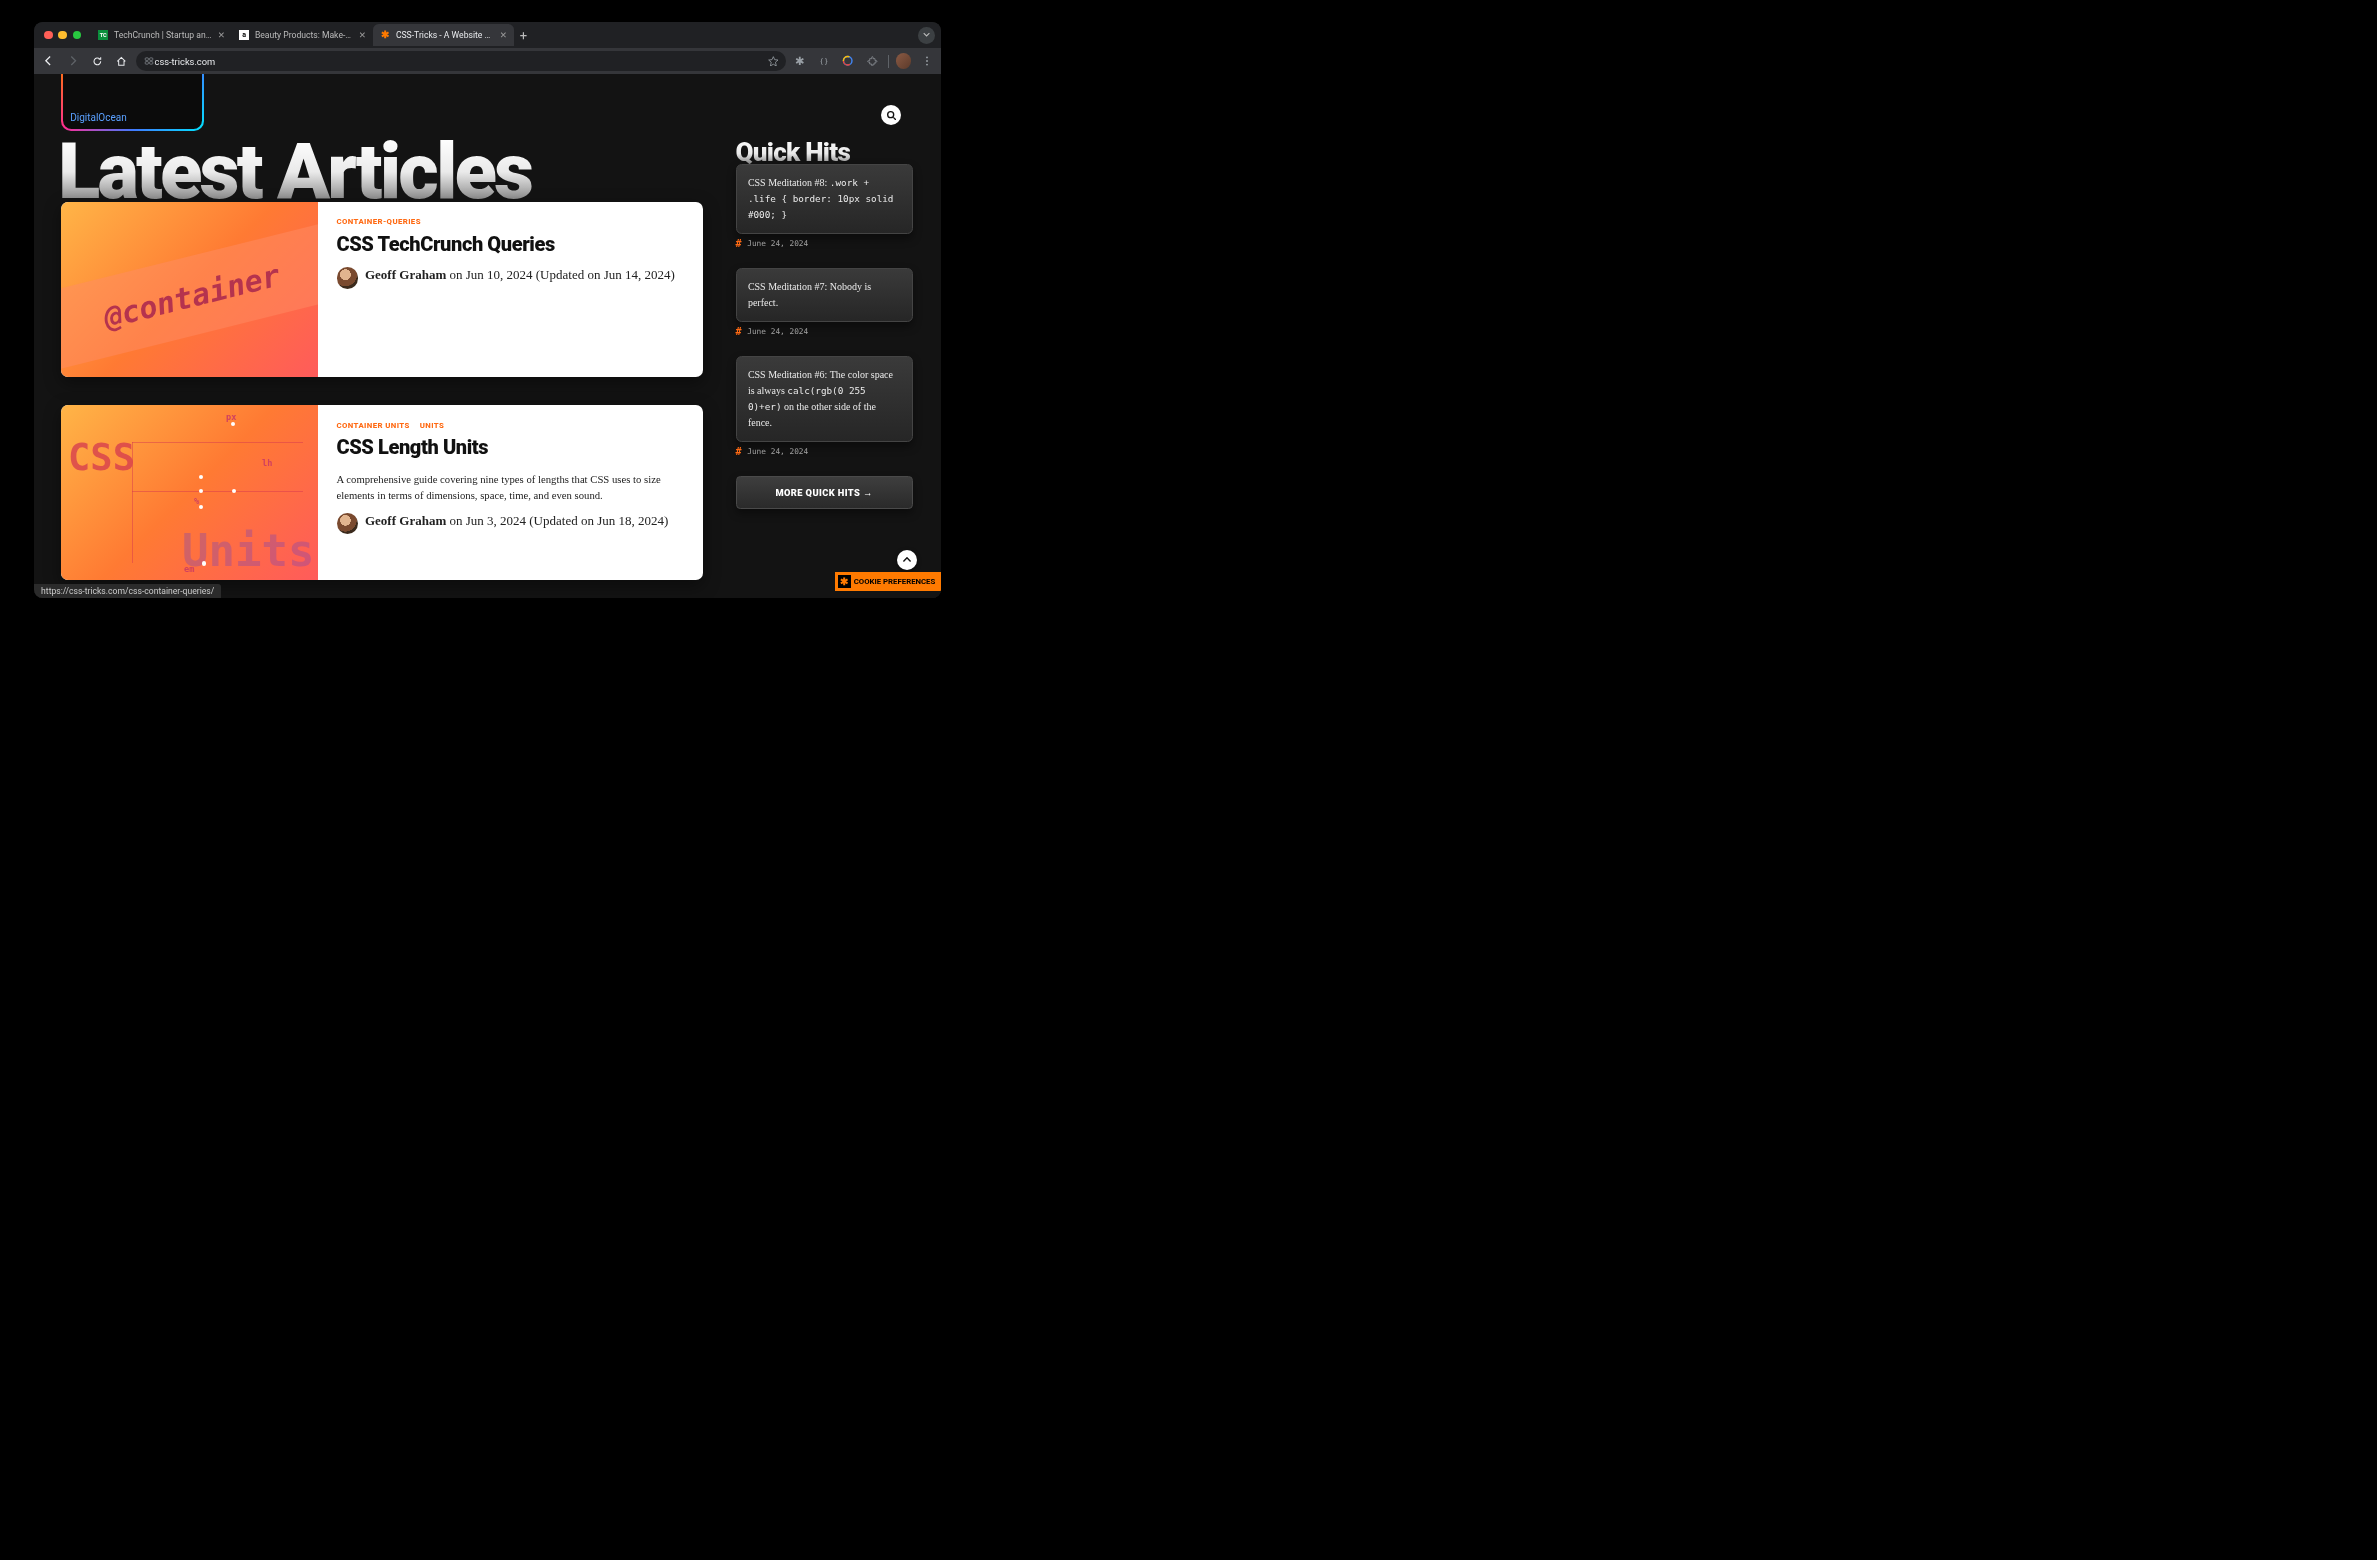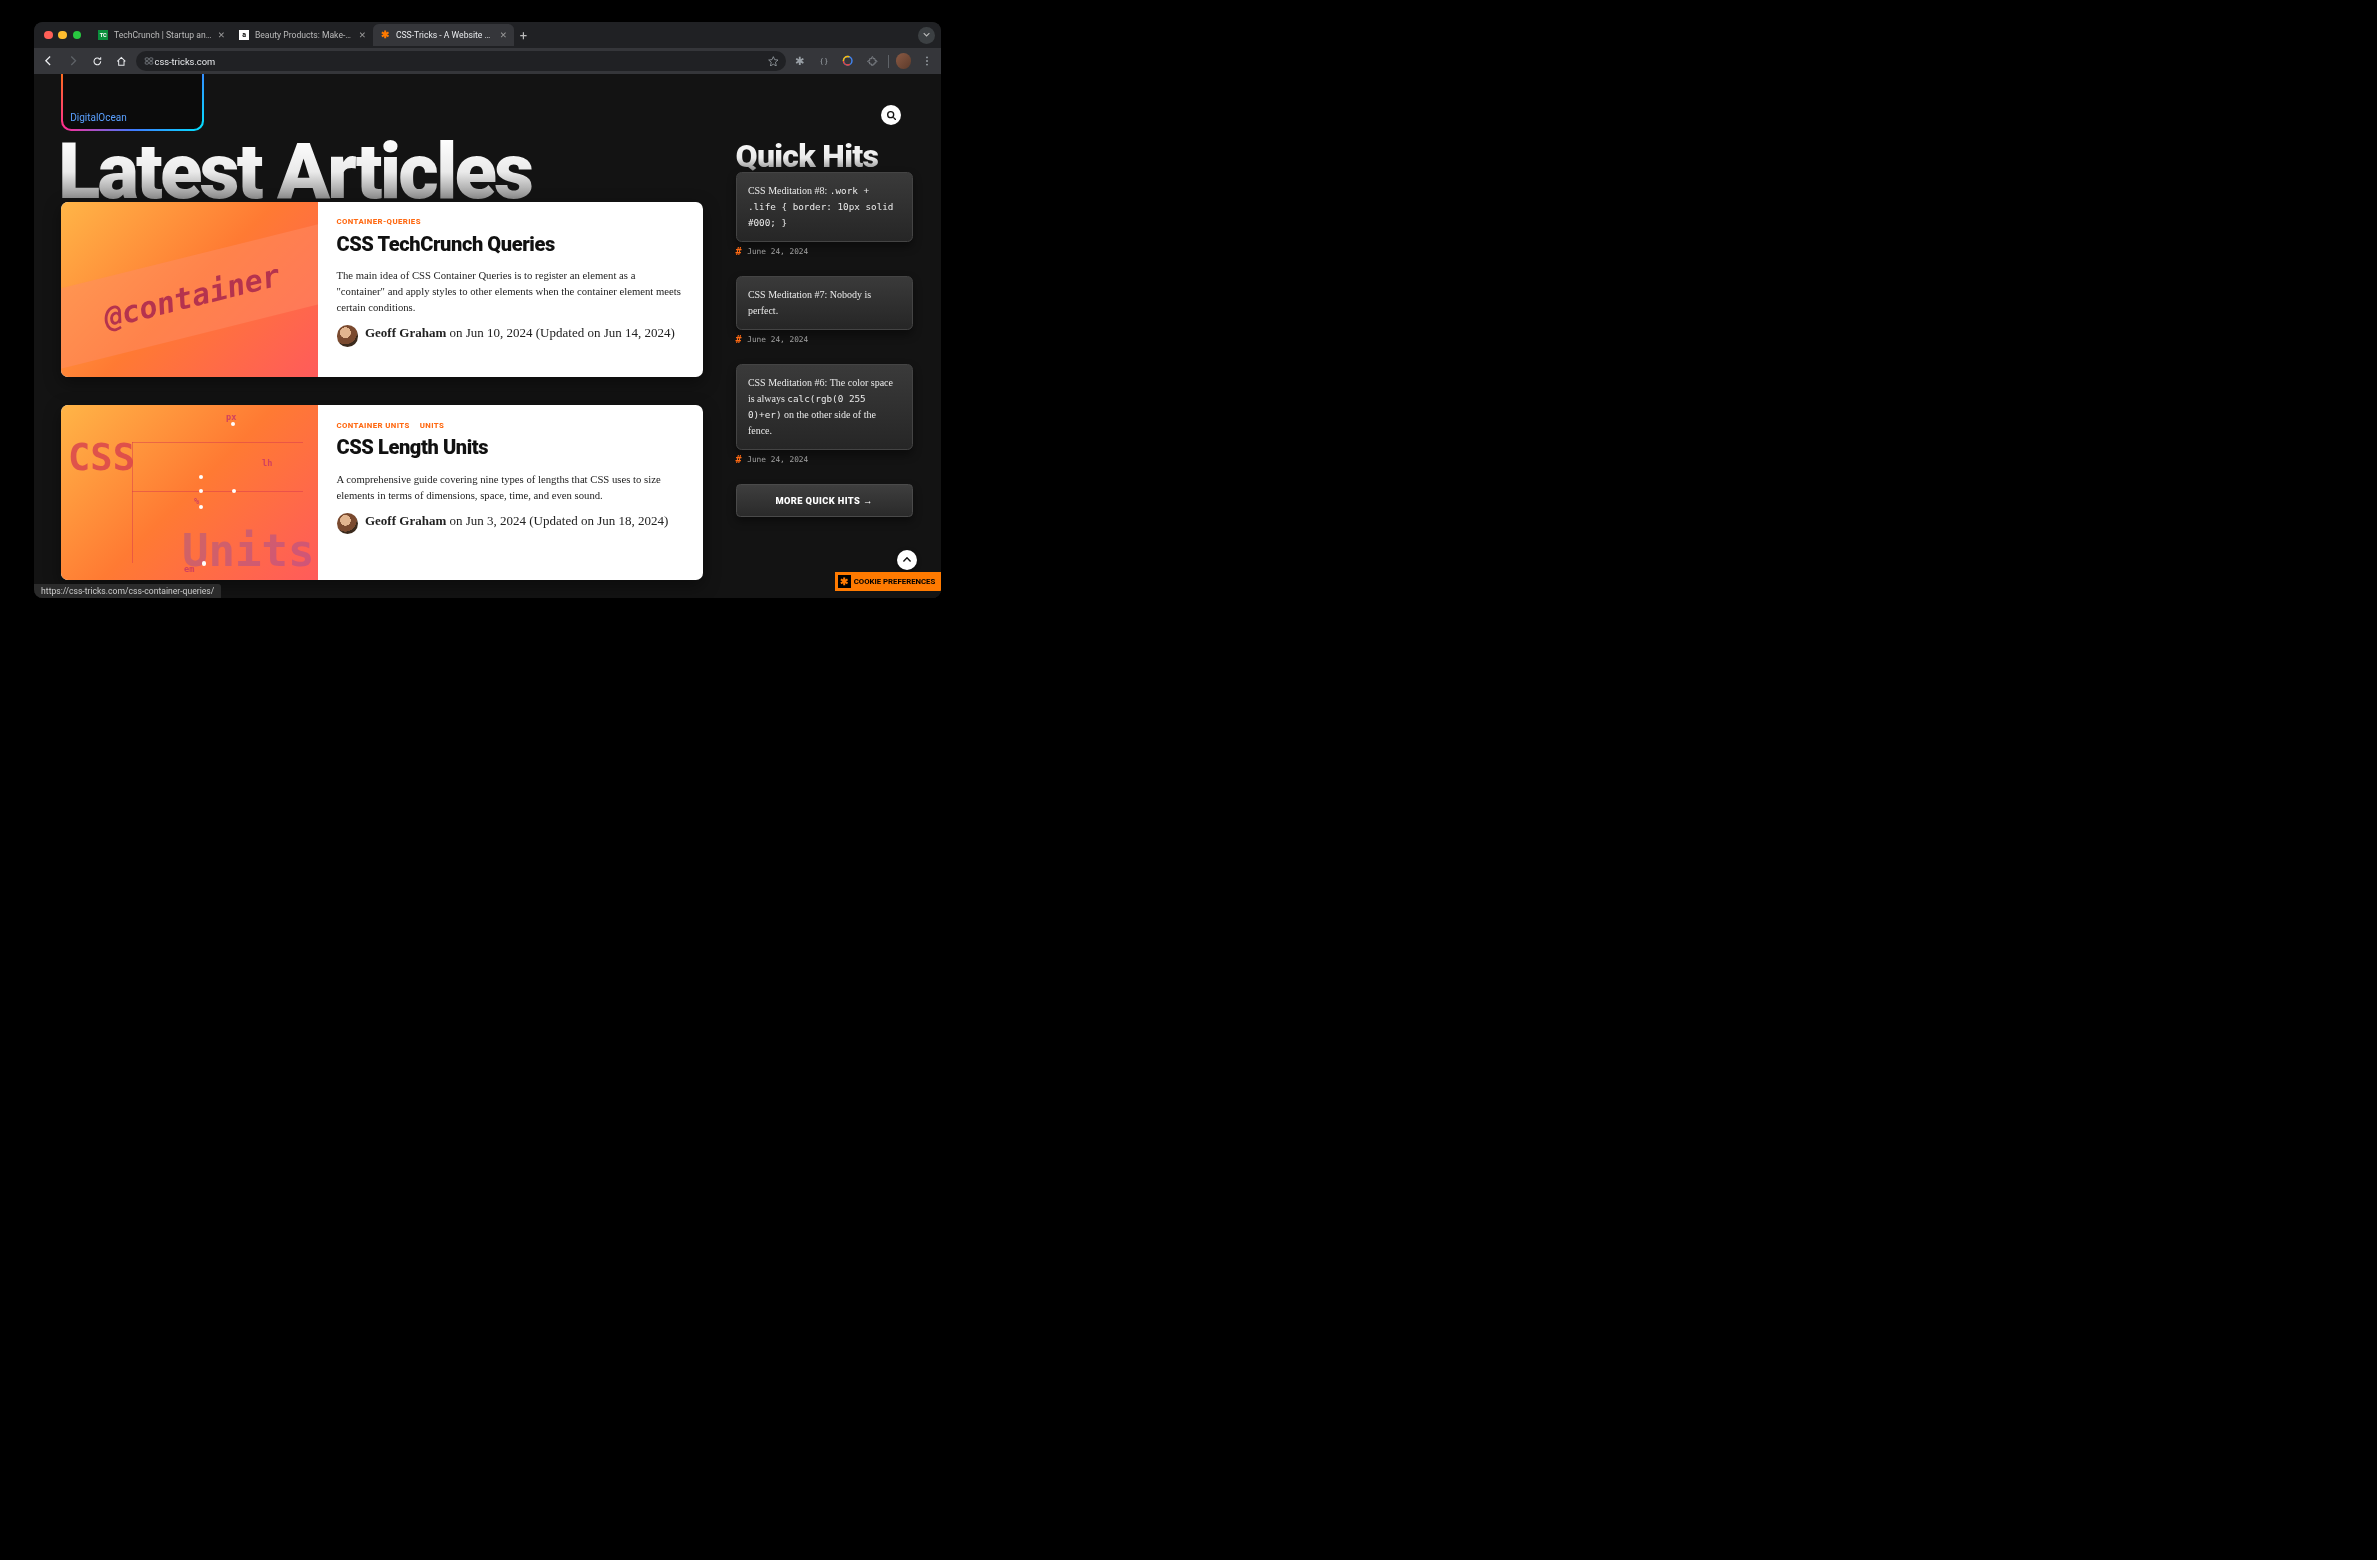--- a/index.html
+++ b/index.html
@@ -248,21 +248,21 @@
     font-family: Georgia, serif;
     font-size: 13px; color: #222;
   }
   .byline .av {
     width: 21.4px; height: 21.4px; border-radius: 50%;
     background: radial-gradient(circle at 40% 35%, #e2b58f 0 28%, #7a4a2f 29% 60%, #3b2a1c 61%);
   }
   .byline .author { font-weight: 700; }
   
   .side-heading {
-    font-size: 32px;
+    font-size: 26px;
     font-weight: 900;
     letter-spacing: -0.7px;
     background: linear-gradient(180deg, #ffffff 0%, #eaeaea 55%, #6b6b6b 100%);
     -webkit-background-clip: text;
     background-clip: text;
     color: transparent;
     margin-bottom: -2.9px;
   }
   .hit-card {
     background: linear-gradient(180deg,#3a3a3a,#262626);
@@ -456,21 +456,20 @@
           <div class="article-thumb thumb1">
             <div class="band">
                 <span class="txt">@container</span>
               </div>
           </div>
           <div class="article-body">
             <div class="tags">
               <span>CONTAINER-QUERIES</span>
             </div>
             <div class="article-title">CSS TechCrunch Queries</div>
-            <div class="article-desc">The main idea of CSS Container Queries is to register an element as a "container" and apply styles to other elements when the container element meets certain conditions.</div>
             <div class="byline">
               <div class="av"></div>
               <span><span class="author">Geoff Graham</span> <span>on Jun 10, 2024 (Updated on Jun 14, 2024)</span></span>
             </div>
           </div>
         </div>
 
         <div class="article-card">
           <div class="article-thumb thumb2">
             <span class="bg-css">CSS</span>

